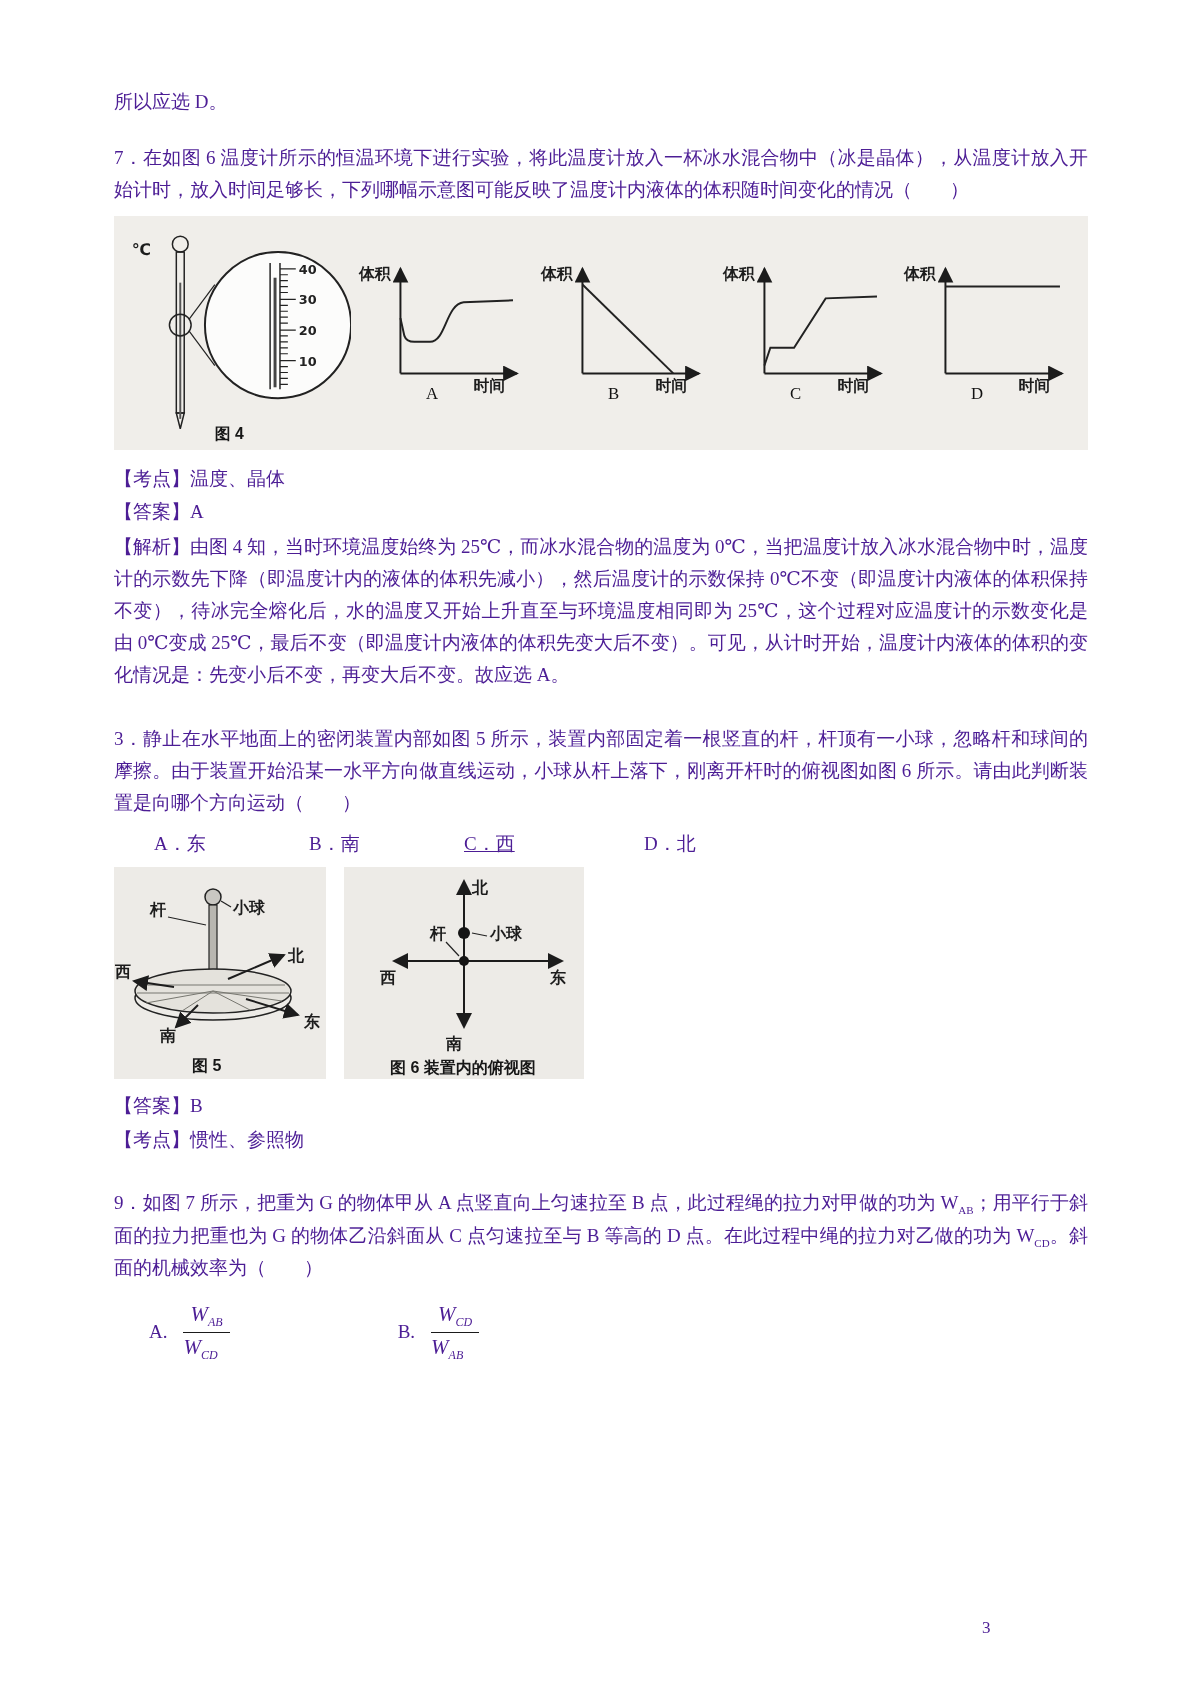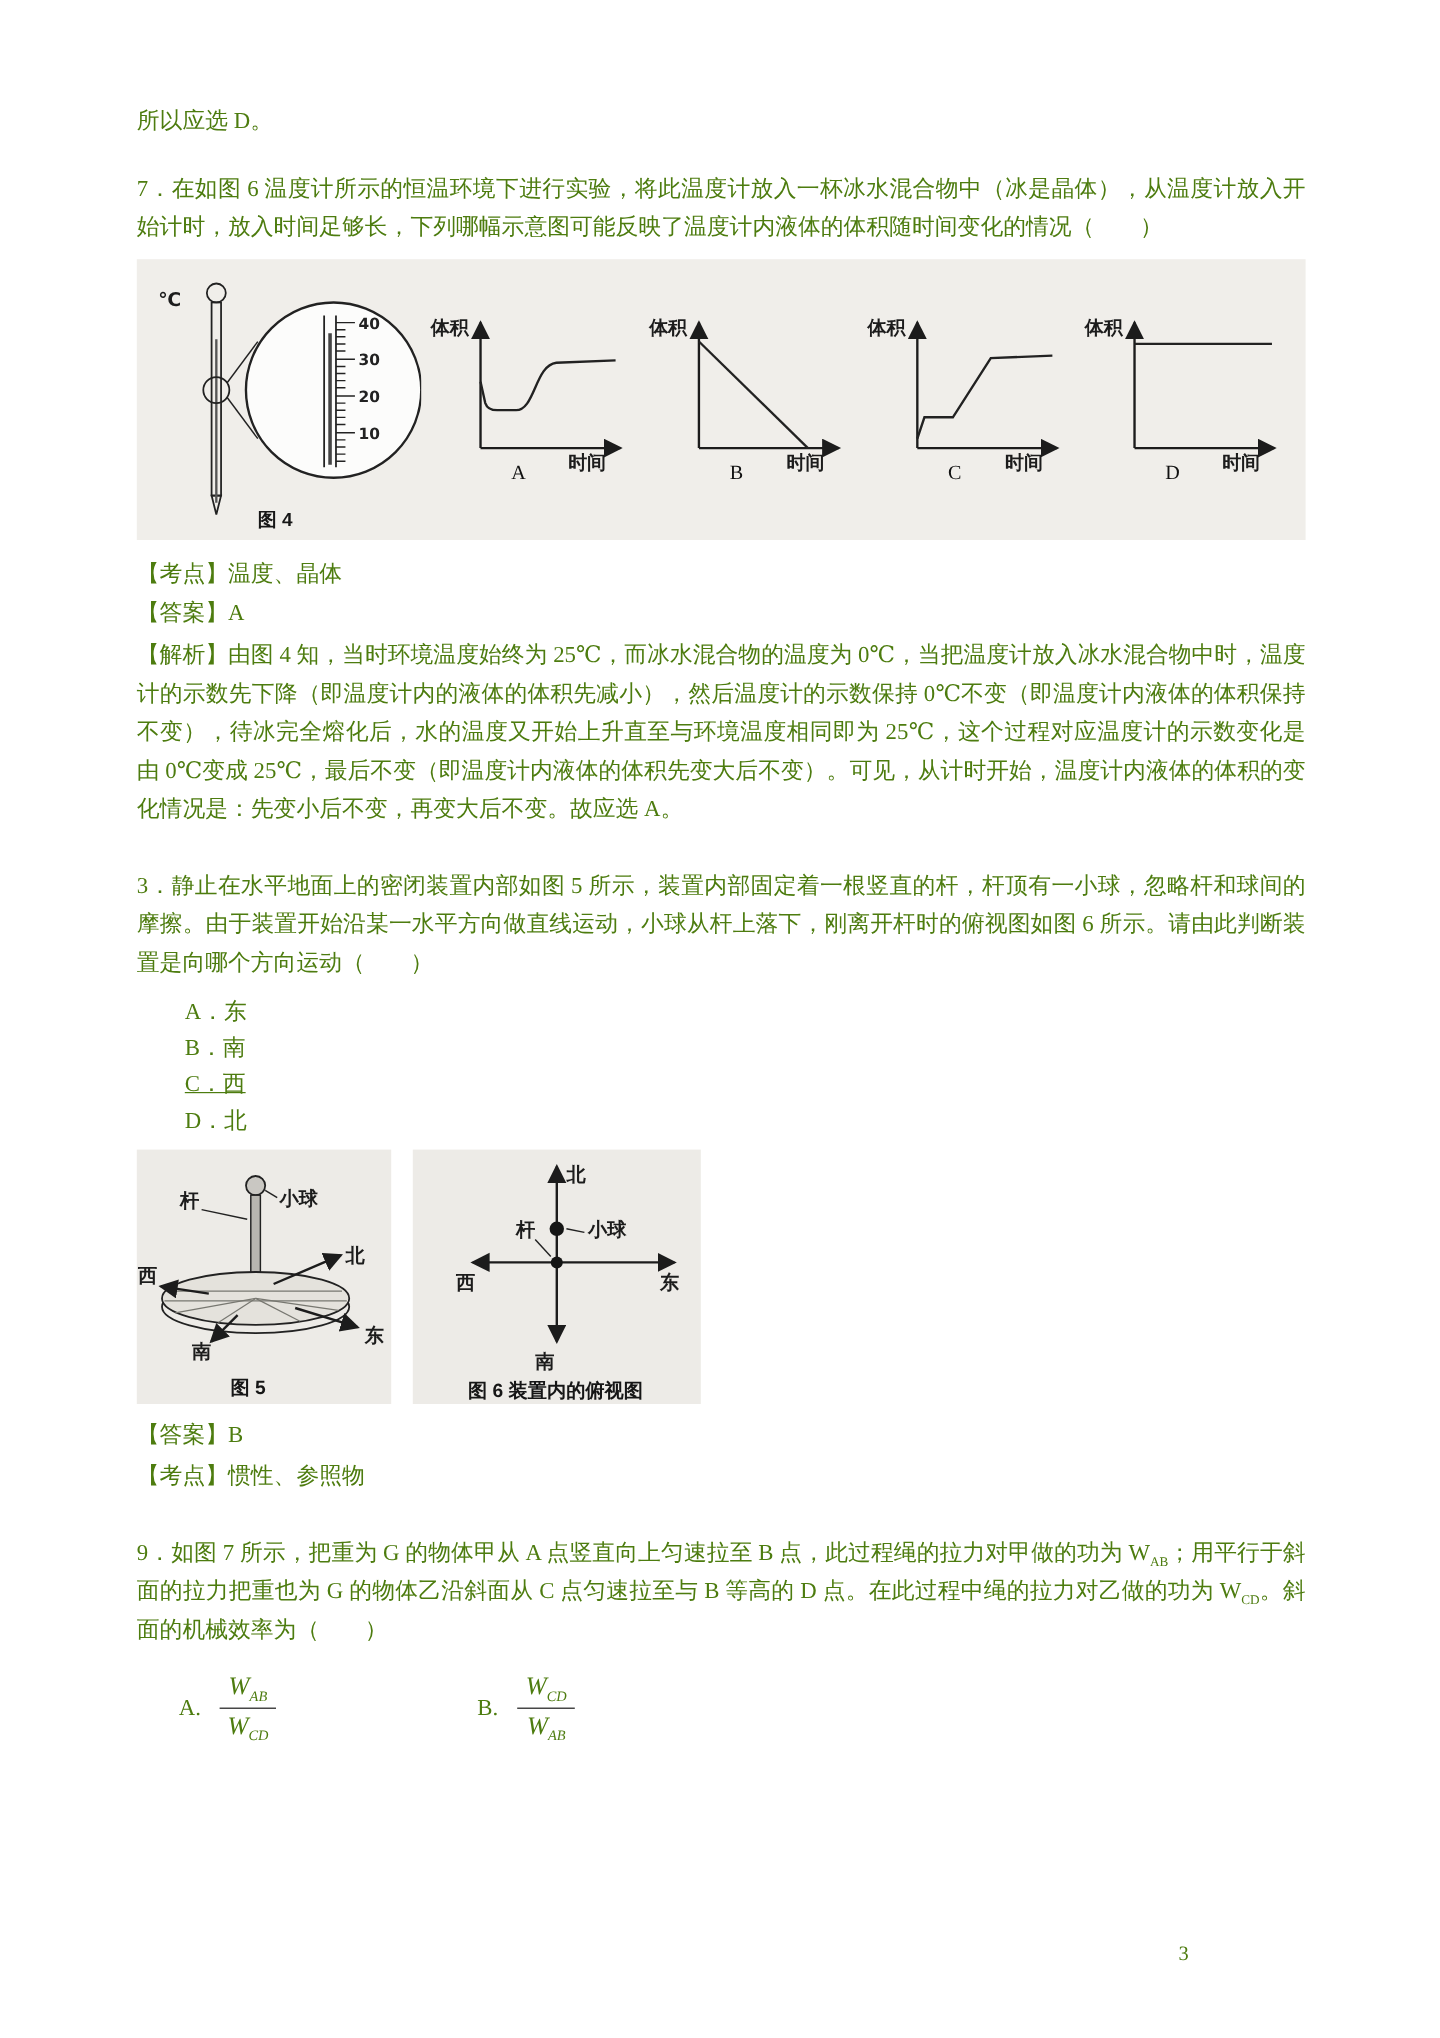--- a/index.html
+++ b/index.html
@@ -1,34 +1,34 @@
 <!DOCTYPE html>
 <html><head>
 <meta charset="utf-8">
 <style>
   html,body{margin:0;padding:0;background:#ffffff;}
   .page{position:relative;width:1200px;height:1698px;margin:0 auto;background:#ffffff;
-        font-family:"Liberation Serif","DejaVu Serif",serif;color:#4d7c0f;font-size:19px;
+        font-family:"Liberation Serif","DejaVu Serif",serif;color:#4c1d95;font-size:19px;
         box-sizing:border-box;padding:86px 112px 0 114px;overflow:hidden;}
   .para{margin:0;text-align:justify;line-height:1.68;}
   .prev{margin-bottom:24px;}
   .stem{margin-bottom:10px;}
   .qsection{margin-top:32px;}
   .meta{line-height:1.62;margin-bottom:3px;}
   .fig1{background:#f0eeea;display:flex;align-items:flex-start;gap:6px;padding:6px 10px;margin:8px 0 14px 0;}
   .fig1 .graph{margin-top:30px;}
   .figrow{display:flex;gap:18px;margin:6px 0 12px 0;}
   .figpanel{background:#edebe7;}
-  .opt8-row{display:flex;padding-left:40px;margin:0 0 8px 0;line-height:1.6;flex-direction:column;}
+  .opt8-row{display:flex;padding-left:40px;margin:0 0 8px 0;line-height:1.6;}
   .opt8{width:155px;}
   .opt8.wide{width:180px;text-decoration:underline;}
   .ssub{font-size:11px;}
   .opt9-row{display:flex;align-items:center;gap:168px;padding-left:35px;margin-top:18px;}
   .opt9{display:flex;align-items:center;gap:16px;}
-  .frac{display:inline-flex;flex-direction:column;align-items:center;font-style:italic;font-size:21px;line-height:1.15;}
+  .frac{display:inline-flex;flex-direction:column;font-style:italic;font-size:21px;line-height:1.15;}
   .frac .num{border-bottom:1.5px solid #1b1b1b;padding:0 7px 2px 7px;}
   .frac .den{padding-top:2px;}
   .frac sub{font-size:12px;}
   .pagenum{position:absolute;left:982px;top:1618px;font-size:17px;}
   svg text{user-select:none;}
   .figlabel{font-family:"Liberation Sans","DejaVu Sans",sans-serif;font-weight:bold;font-size:16px;fill:#1c1c1c;}
   .ticknum{font-family:"DejaVu Sans","Liberation Sans",sans-serif;font-size:13px;font-weight:bold;fill:#222222;}
   .glabel{font-family:"Liberation Serif","DejaVu Serif",serif;font-size:17px;fill:#111111;}
   .caption{font-family:"Liberation Sans","DejaVu Sans",sans-serif;font-weight:bold;font-size:16px;fill:#161616;}
   .sline{stroke:#222222;stroke-width:1.5;fill:none;}

